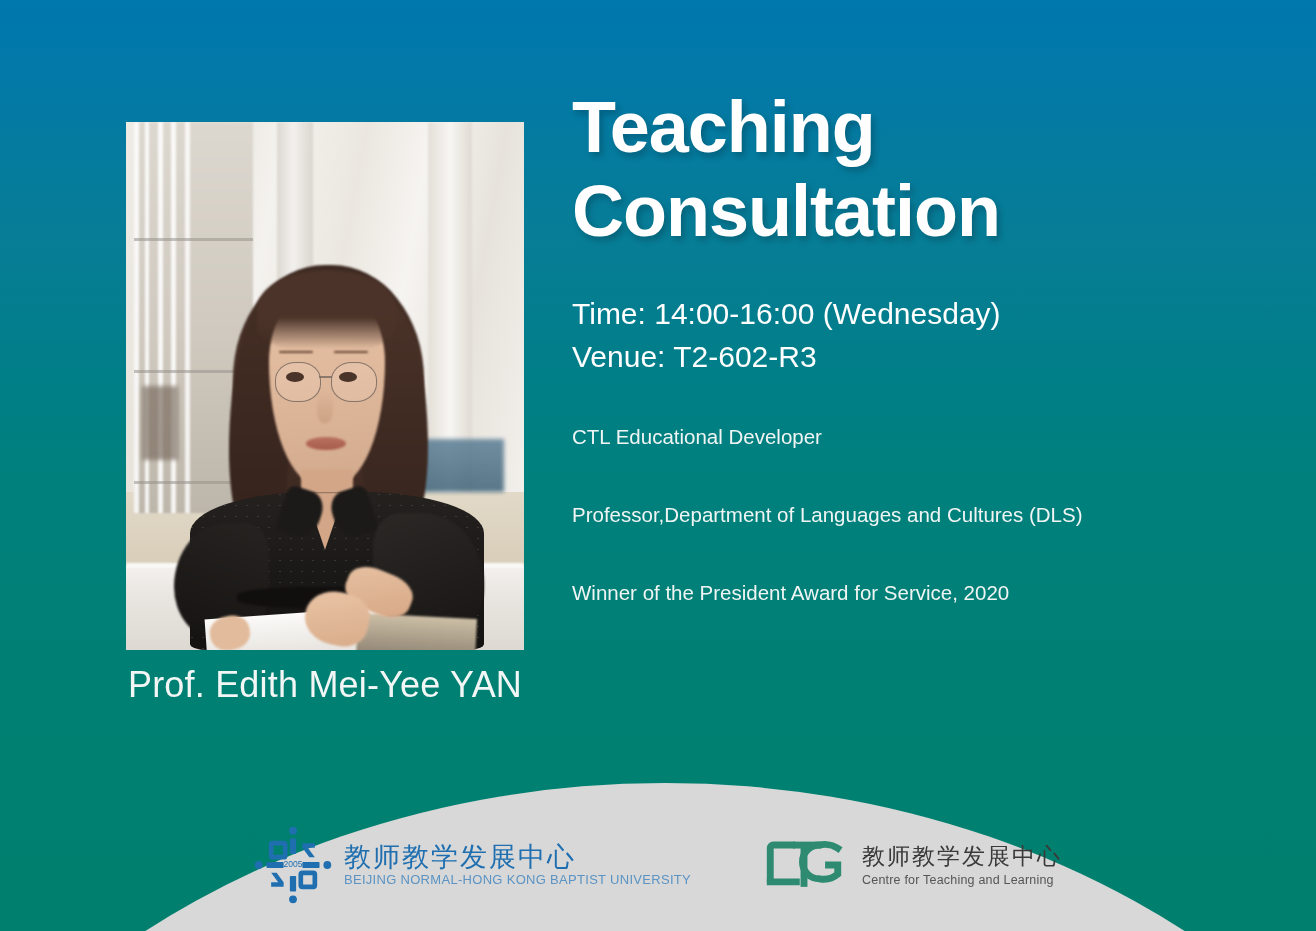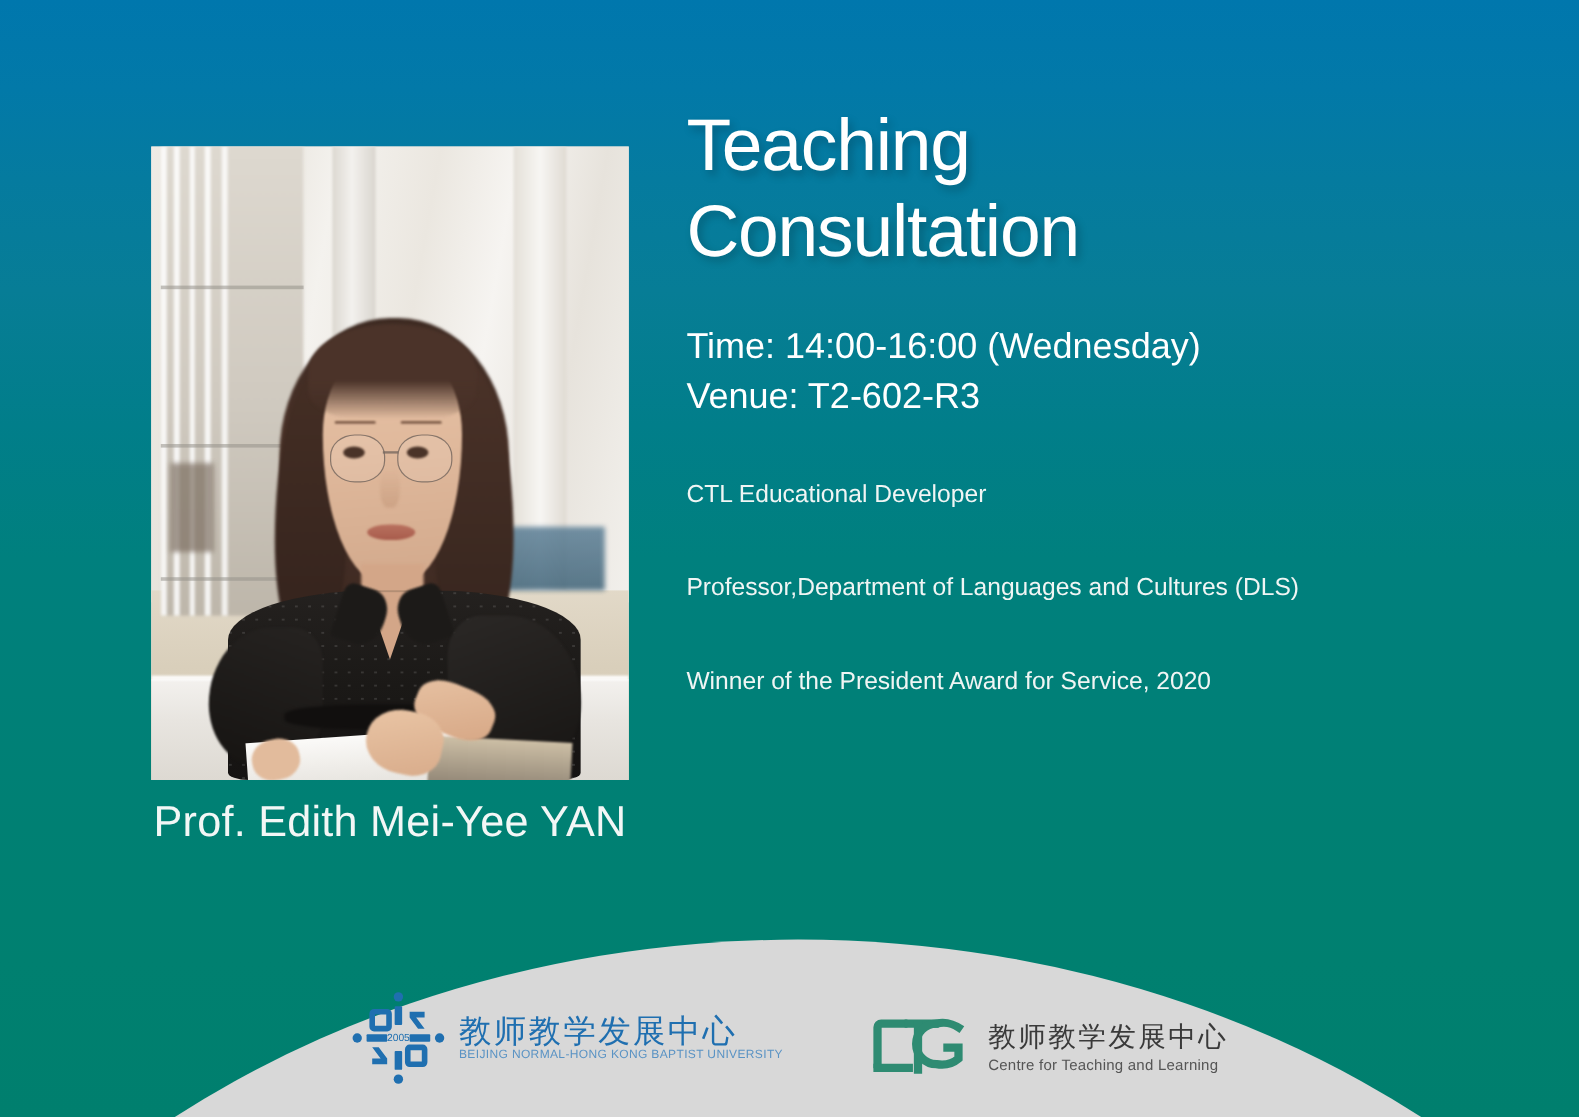--- a/index.html
+++ b/index.html
@@ -144,22 +144,22 @@
     text-align: center;
     color: #f2f7f6;
     font-size: 36px;
     letter-spacing: .2px;
   }
 
   
   #right { position: absolute; left: 572px; top: 86px; width: 700px; }
   #headline {
     color: #ffffff;
-    font-size: 61px;
-    font-weight: normal;
+    font-size: 72px;
+    font-weight: bold;
     line-height: 1.16;
     letter-spacing: -1px;
     text-shadow: 3px 4px 7px rgba(0,0,0,.22);
     margin: 0;
   }
   #headline .hl-line { display: block; white-space: nowrap; }
 
   #keyinfo { margin-top: 40px; color: #ffffff; font-size: 30px; line-height: 1.42; }
   #keyinfo .ki-line { display: block; white-space: nowrap; }
 
@@ -174,26 +174,26 @@
     width: 1690px;
     height: 700px;
     background: #d8d8d8;
     border-radius: 50% 50% 0 0 / 100% 100% 0 0;
   }
   #footer-content {
     position: absolute;
     left: 0; top: 826px; width: 1316px;
     display: flex;
     justify-content: center;
-    align-items: flex-end;
+    align-items: center;
     gap: 67px;
   }
   .logo-block { display: flex; align-items: center; gap: 12px; }
   .logo-text-cn { color: #1f6fb0; font-size: 27px; letter-spacing: 2px; line-height: 1.1; }
-  .logo-text-en { color: #5a93c4; font-size: 10px; letter-spacing: .3px; margin-top: 0; }
+  .logo-text-en { color: #5a93c4; font-size: 13px; letter-spacing: .3px; margin-top: 0; }
   .ctl-cn { color: #3a3a3a; font-size: 23px; letter-spacing: 2px; line-height: 1.15; }
   .ctl-en { color: #555555; font-size: 12.5px; letter-spacing: .2px; margin-top: 3px; }
 </style>
 </head>
 <body>
 
 <div id="poster">
 
   <div id="photo">
     <div class="ph-layer wall-a"></div>

